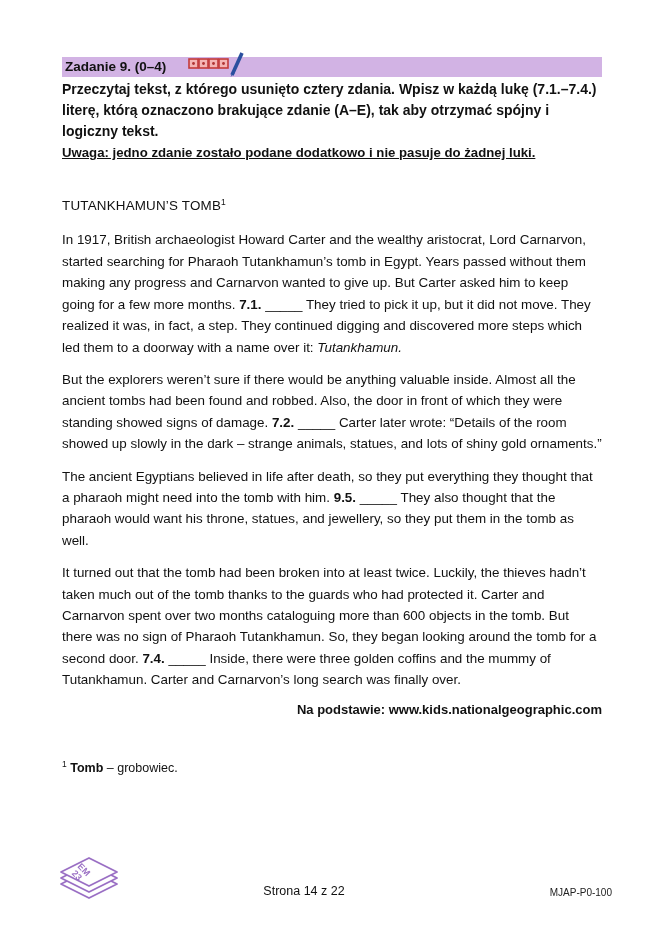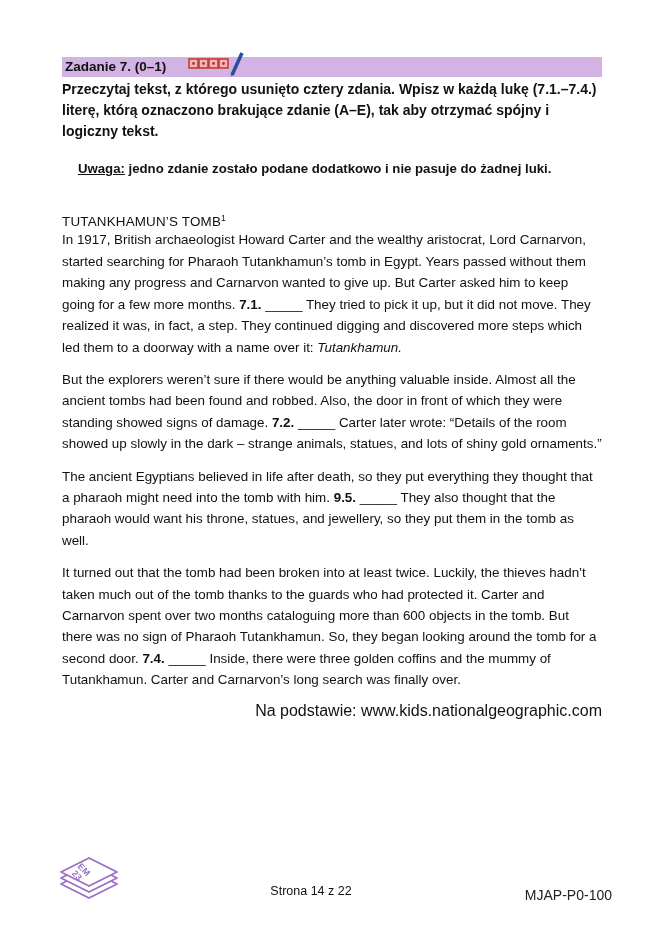--- a/index.html
+++ b/index.html
@@ -5,49 +5,49 @@
   html,body { margin:0; padding:0; background:#ffffff; }
   body { width:664px; height:939px; font-family:"Liberation Sans", sans-serif; color:#111; }
   .page { position:relative; width:664px; height:939px; overflow:hidden; background:#fff; }
   .content { position:absolute; left:62px; top:57px; width:540px; }
 
   .task-header-bar { position:relative; background:#d2b3e4; height:20px; }
   .task-title { font-weight:bold; font-size:13.5px; line-height:20px; padding-left:3px; display:inline-block; }
   .boxes-pen { position:absolute; left:126px; top:-7px; }
 
   .instructions { font-weight:bold; font-size:14px; line-height:21px; margin:2px 0 0 0; width:544px; }
-  .note-line { font-weight:bold; font-size:13.2px; line-height:21px; margin:16px; }
+  .note-line { font-weight:bold; font-size:13.2px; line-height:21px; margin:0;text-decoration:underline; }
   .note-label { text-decoration:underline; }
 
   .article-title { text-align:left; font-size:13.4px; font-weight:normal; margin:34px 0 0 0; letter-spacing:.2px; }
   .article-title sup { font-size:8.5px; }
 
-  .article-body { font-size:13.4px; line-height:21.4px; }
+  .article-body { margin-top:16px; font-size:13.4px; line-height:21.4px; }
   .para { margin:0 0 11px 0; }
   .para .bold { font-weight:bold; }
   .para .italic { font-style:italic; }
 
-  .source { text-align:right; font-size:16px; margin-top:3px; }
+  .source { text-align:right; font-size:13px; margin-top:3px;font-weight:bold; }
 
   .footnote { margin-top:42px; font-size:12.5px; }
   .footnote sup { font-size:8.5px; }
   .footnote b { font-weight:bold; }
 
   .logo { position:absolute; left:58px; top:856px; }
-  .page-label { position:absolute; left:11px; top:884px; width:600px; text-align:center; font-size:12.5px; }
-  .doc-code { position:absolute; right:52px; top:887px; font-size:14px; color:#222; }
+  .page-label { position:absolute; left:4px; top:884px; width:600px; text-align:center; font-size:12.5px; }
+  .doc-code { position:absolute; right:52px; top:887px; font-size:10px; color:#222; }
 </style>
 </head>
 <body>
 
 <div class="page">
   <div class="content">
 
     <div class="task-header-bar">
-      <span class="task-title">Zadanie 7. (0–1)</span>
+      <span class="task-title">Zadanie 9. (0–4)</span>
       <svg class="boxes-pen" width="58" height="27" viewBox="0 0 58 27">
         <g>
           <rect x="1" y="9" width="9" height="9" fill="#f5b5b5" stroke="#c43b3b" stroke-width="1.6"></rect>
           <rect x="11" y="9" width="9" height="9" fill="#f5b5b5" stroke="#c43b3b" stroke-width="1.6"></rect>
           <rect x="21" y="9" width="9" height="9" fill="#f5b5b5" stroke="#c43b3b" stroke-width="1.6"></rect>
           <rect x="31" y="9" width="9" height="9" fill="#f5b5b5" stroke="#c43b3b" stroke-width="1.6"></rect>
           <circle cx="5.5" cy="13.5" r="1.4" fill="#b03434"></circle>
           <circle cx="15.5" cy="13.5" r="1.4" fill="#b03434"></circle>
           <circle cx="25.5" cy="13.5" r="1.4" fill="#b03434"></circle>
           <circle cx="35.5" cy="13.5" r="1.4" fill="#b03434"></circle>
@@ -64,20 +64,21 @@
 
     <div class="article-body">
         <p class="para"><span>In 1917, British archaeologist Howard Carter and the wealthy aristocrat, Lord Carnarvon, started searching for Pharaoh Tutankhamun’s tomb in Egypt. Years passed without them making any progress and Carnarvon wanted to give up. But Carter asked him to keep going for a few more months. </span><span class="bold">7.1.</span><span> _____ They tried to pick it up, but it did not move. They realized it was, in fact, a step. They continued digging and discovered more steps which led them to a doorway with a name over it: </span><span class="italic">Tutankhamun.</span></p>
         <p class="para"><span>But the explorers weren’t sure if there would be anything valuable inside. Almost all the ancient tombs had been found and robbed. Also, the door in front of which they were standing showed signs of damage. </span><span class="bold">7.2.</span><span> _____ Carter later wrote: “Details of the room showed up slowly in the dark – strange animals, statues, and lots of shiny gold ornaments.”</span></p>
         <p class="para"><span>The ancient Egyptians believed in life after death, so they put everything they thought that a pharaoh might need into the tomb with him. </span><span class="bold">9.5.</span><span> _____ They also thought that the pharaoh would want his throne, statues, and jewellery, so they put them in the tomb as well.</span></p>
         <p class="para"><span>It turned out that the tomb had been broken into at least twice. Luckily, the thieves hadn’t taken much out of the tomb thanks to the guards who had protected it. Carter and Carnarvon spent over two months cataloguing more than 600 objects in the tomb. But there was no sign of Pharaoh Tutankhamun. So, they began looking around the tomb for a second door. </span><span class="bold">7.4.</span><span> _____ Inside, there were three golden coffins and the mummy of Tutankhamun. Carter and Carnarvon’s long search was finally over.</span></p>
       </div>
 
     <div class="source">Na podstawie: www.kids.nationalgeographic.com</div>
 
+    <div class="footnote"><sup>1</sup> <b>Tomb</b><span> – grobowiec.</span></div>
 
   </div>
 
   <svg class="logo" width="62" height="56" viewBox="0 0 62 56">
     <g fill="#ffffff" stroke="#9a6fc4" stroke-width="1.8" stroke-linejoin="round">
       <path d="M31 14 L59 28 L31 42 L3 28 Z"></path>
       <path d="M31 8  L59 22 L31 36 L3 22 Z"></path>
       <path d="M31 2  L59 16 L31 30 L3 16 Z"></path>
     </g>
     <g transform="translate(24,6) rotate(46)" fill="#9a6fc4" font-size="9" font-weight="bold" font-family="Liberation Sans, sans-serif">

